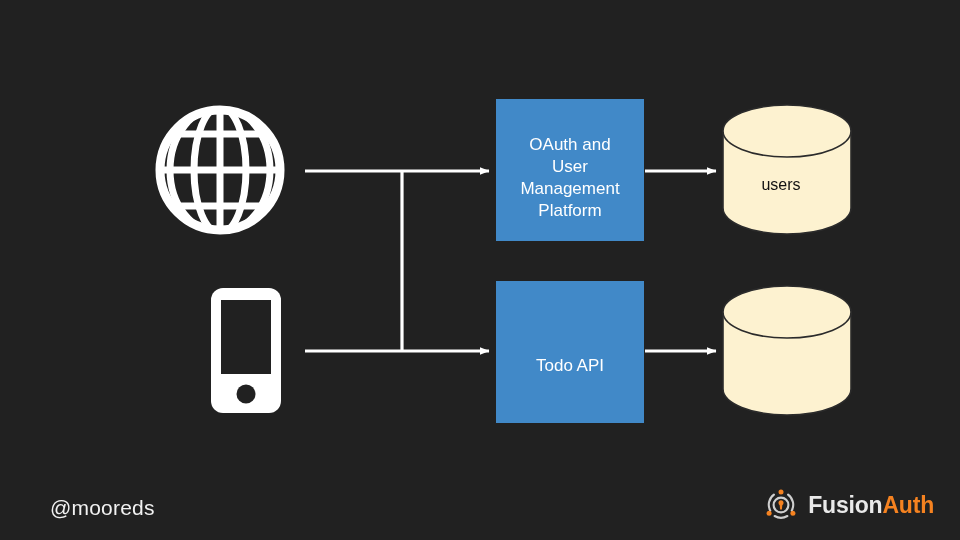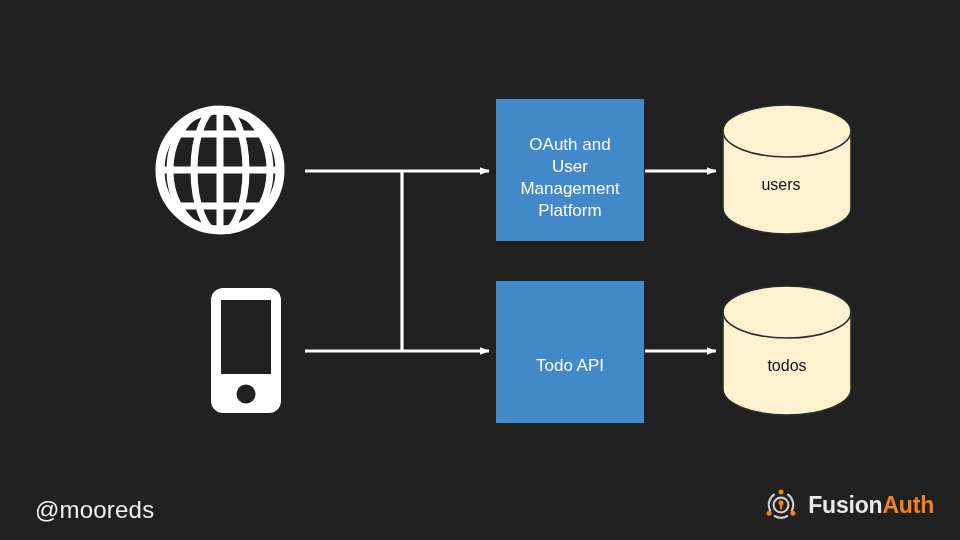--- a/index.html
+++ b/index.html
@@ -44,24 +44,24 @@
   }
 
   #oauth-box-label  { left: 496px; top: 99px;  width: 148px; height: 158px; }
   #todo-box-label   { left: 496px; top: 281px; width: 148px; height: 170px; }
   #users-db-label   { left: 723px; top: 135px; width: 116px; height: 99px; }
   #todos-db-label   { left: 723px; top: 316px; width: 128px; height: 99px; }
 
   
   #handle {
     position: absolute;
-    left: 35px;
+    left: 50px;
     top: 496px;
     color: #f2f2f2;
-    font-size: 24px;
+    font-size: 21px;
     letter-spacing: 0.2px;
   }
   #brand {
     position: absolute;
     right: 26px;
     top: 487px;
     display: flex;
     align-items: center;
     gap: 9px;
   }
@@ -140,21 +140,20 @@
 
   <div class="node-label box-label" id="oauth-box-label">OAuth and
 User
 Management
 Platform</div>
 
   <div class="node-label box-label" id="todo-box-label">Todo API</div>
 
   <div class="node-label db-label" id="users-db-label">users</div>
 
-  <div class="node-label db-label" id="todos-db-label">todos</div>
 
   <div id="handle">@mooreds</div>
 
   <div id="brand">
     <svg width="36" height="36" viewBox="0 0 36 36">
 
       <g fill="none" stroke="#cfcfcf" stroke-width="2.1" stroke-linecap="round">
         <path d="M7.2,23.6 A12.6,12.6 0 0 1 10.9,7.6"></path>
         <path d="M25.1,7.6 A12.6,12.6 0 0 1 28.8,23.6"></path>
         <path d="M11.6,29.0 A12.6,12.6 0 0 0 24.4,29.0"></path>

